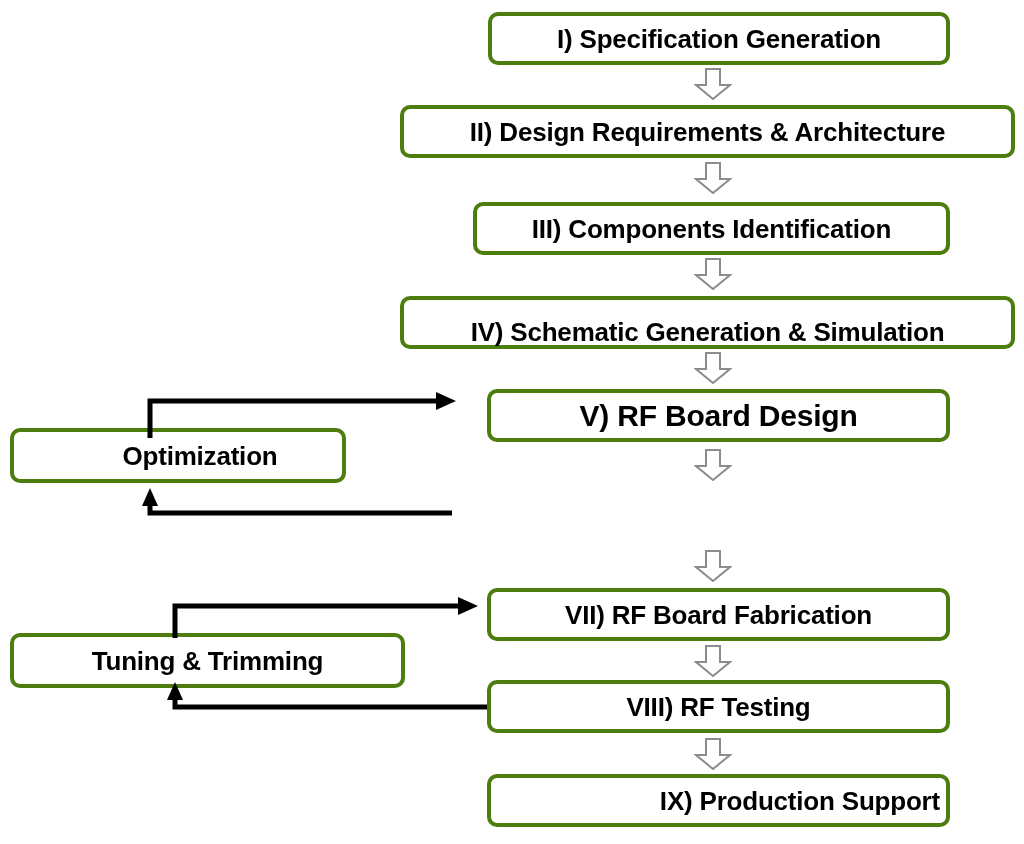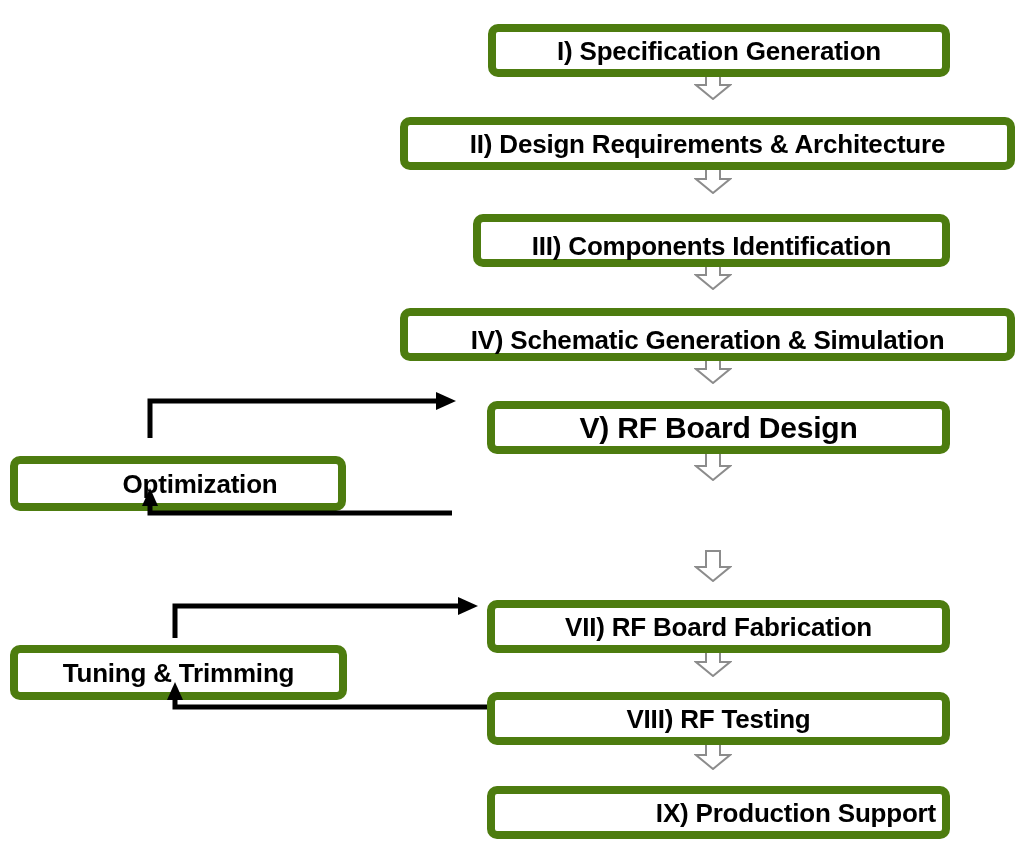--- a/index.html
+++ b/index.html
@@ -15,32 +15,31 @@
     position: relative;
     width: 1024px;
     height: 844px;
     background: #ffffff;
     overflow: hidden;
   }
   .node {
     position: absolute;
     box-sizing: border-box;
     background: #ffffff;
-    border: 8px solid #4d7c0f;
+    border: 4px solid #4d7c0f;
     border-radius: 10px;
     display: flex;
     align-items: center;
     justify-content: center;
     color: #000000;
     font-weight: bold;
     font-family: "Liberation Sans", sans-serif;
     letter-spacing: -0.2px;
     white-space: nowrap;
     z-index: 3;
-    margin-top: 12px;
   }
   .node .label {
     display: block;
     line-height: 1;
     padding: 0 6px;
   }
   .arrow-block {
     position: absolute;
     z-index: 2;
   }
@@ -62,21 +61,21 @@
 <div id="canvas">
 
   <div class="node" style="left:488px; top:12px; width:462px; height:53px; font-size:26px;">
     <span class="label">I) Specification Generation</span>
   </div>
 
   <div class="node" style="left:400px; top:105px; width:615px; height:53px; font-size:26px;">
     <span class="label">II) Design Requirements &amp; Architecture</span>
   </div>
 
-  <div class="node" style="left:473px; top:202px; width:477px; height:53px; font-size:26px;align-items:flex-end;">
+  <div class="node" style="left:473px; top:202px; width:477px; height:53px; font-size:26px;">
     <span class="label">III) Components Identification</span>
   </div>
 
   <div class="node" style="left:400px; top:296px; width:615px; height:53px; font-size:26px;align-items:flex-end;">
     <span class="label">IV) Schematic Generation &amp; Simulation</span>
   </div>
 
   <div class="node" style="left:487px; top:389px; width:463px; height:53px; font-size:30px;">
     <span class="label">V) RF Board Design</span>
   </div>
@@ -87,25 +86,25 @@
   </div>
 
   <div class="node" style="left:487px; top:680px; width:463px; height:53px; font-size:26px;">
     <span class="label">VIII) RF Testing</span>
   </div>
 
   <div class="node" style="left:487px; top:774px; width:463px; height:53px; font-size:26px;justify-content:flex-end;">
     <span class="label">IX) Production Support</span>
   </div>
 
-  <div class="node" style="left:10px; top:444px; width:336px; height:55px; font-size:26px;padding-left:44px;">
+  <div class="node" style="left:10px; top:428px; width:336px; height:55px; font-size:26px;padding-left:44px;">
     <span class="label">Optimization</span>
   </div>
 
-  <div class="node" style="left:10px; top:633px; width:337px; height:55px; font-size:26px;">
+  <div class="node" style="left:10px; top:633px; width:395px; height:55px; font-size:26px;">
     <span class="label">Tuning &amp; Trimming</span>
   </div>
 
   <div class="arrow-block" style="left:694px; top:68px; width:38px; height:32px;">
     <svg width="38" height="32" viewBox="0 0 38 32">
       <polygon points="12,1 26,1 26,17 36,17 19,31 2,17 12,17" fill="#ffffff" stroke="#8c8c8c" stroke-width="2" stroke-linejoin="miter"></polygon>
     </svg>
   </div>
 
   <div class="arrow-block" style="left:694px; top:162px; width:38px; height:32px;">

